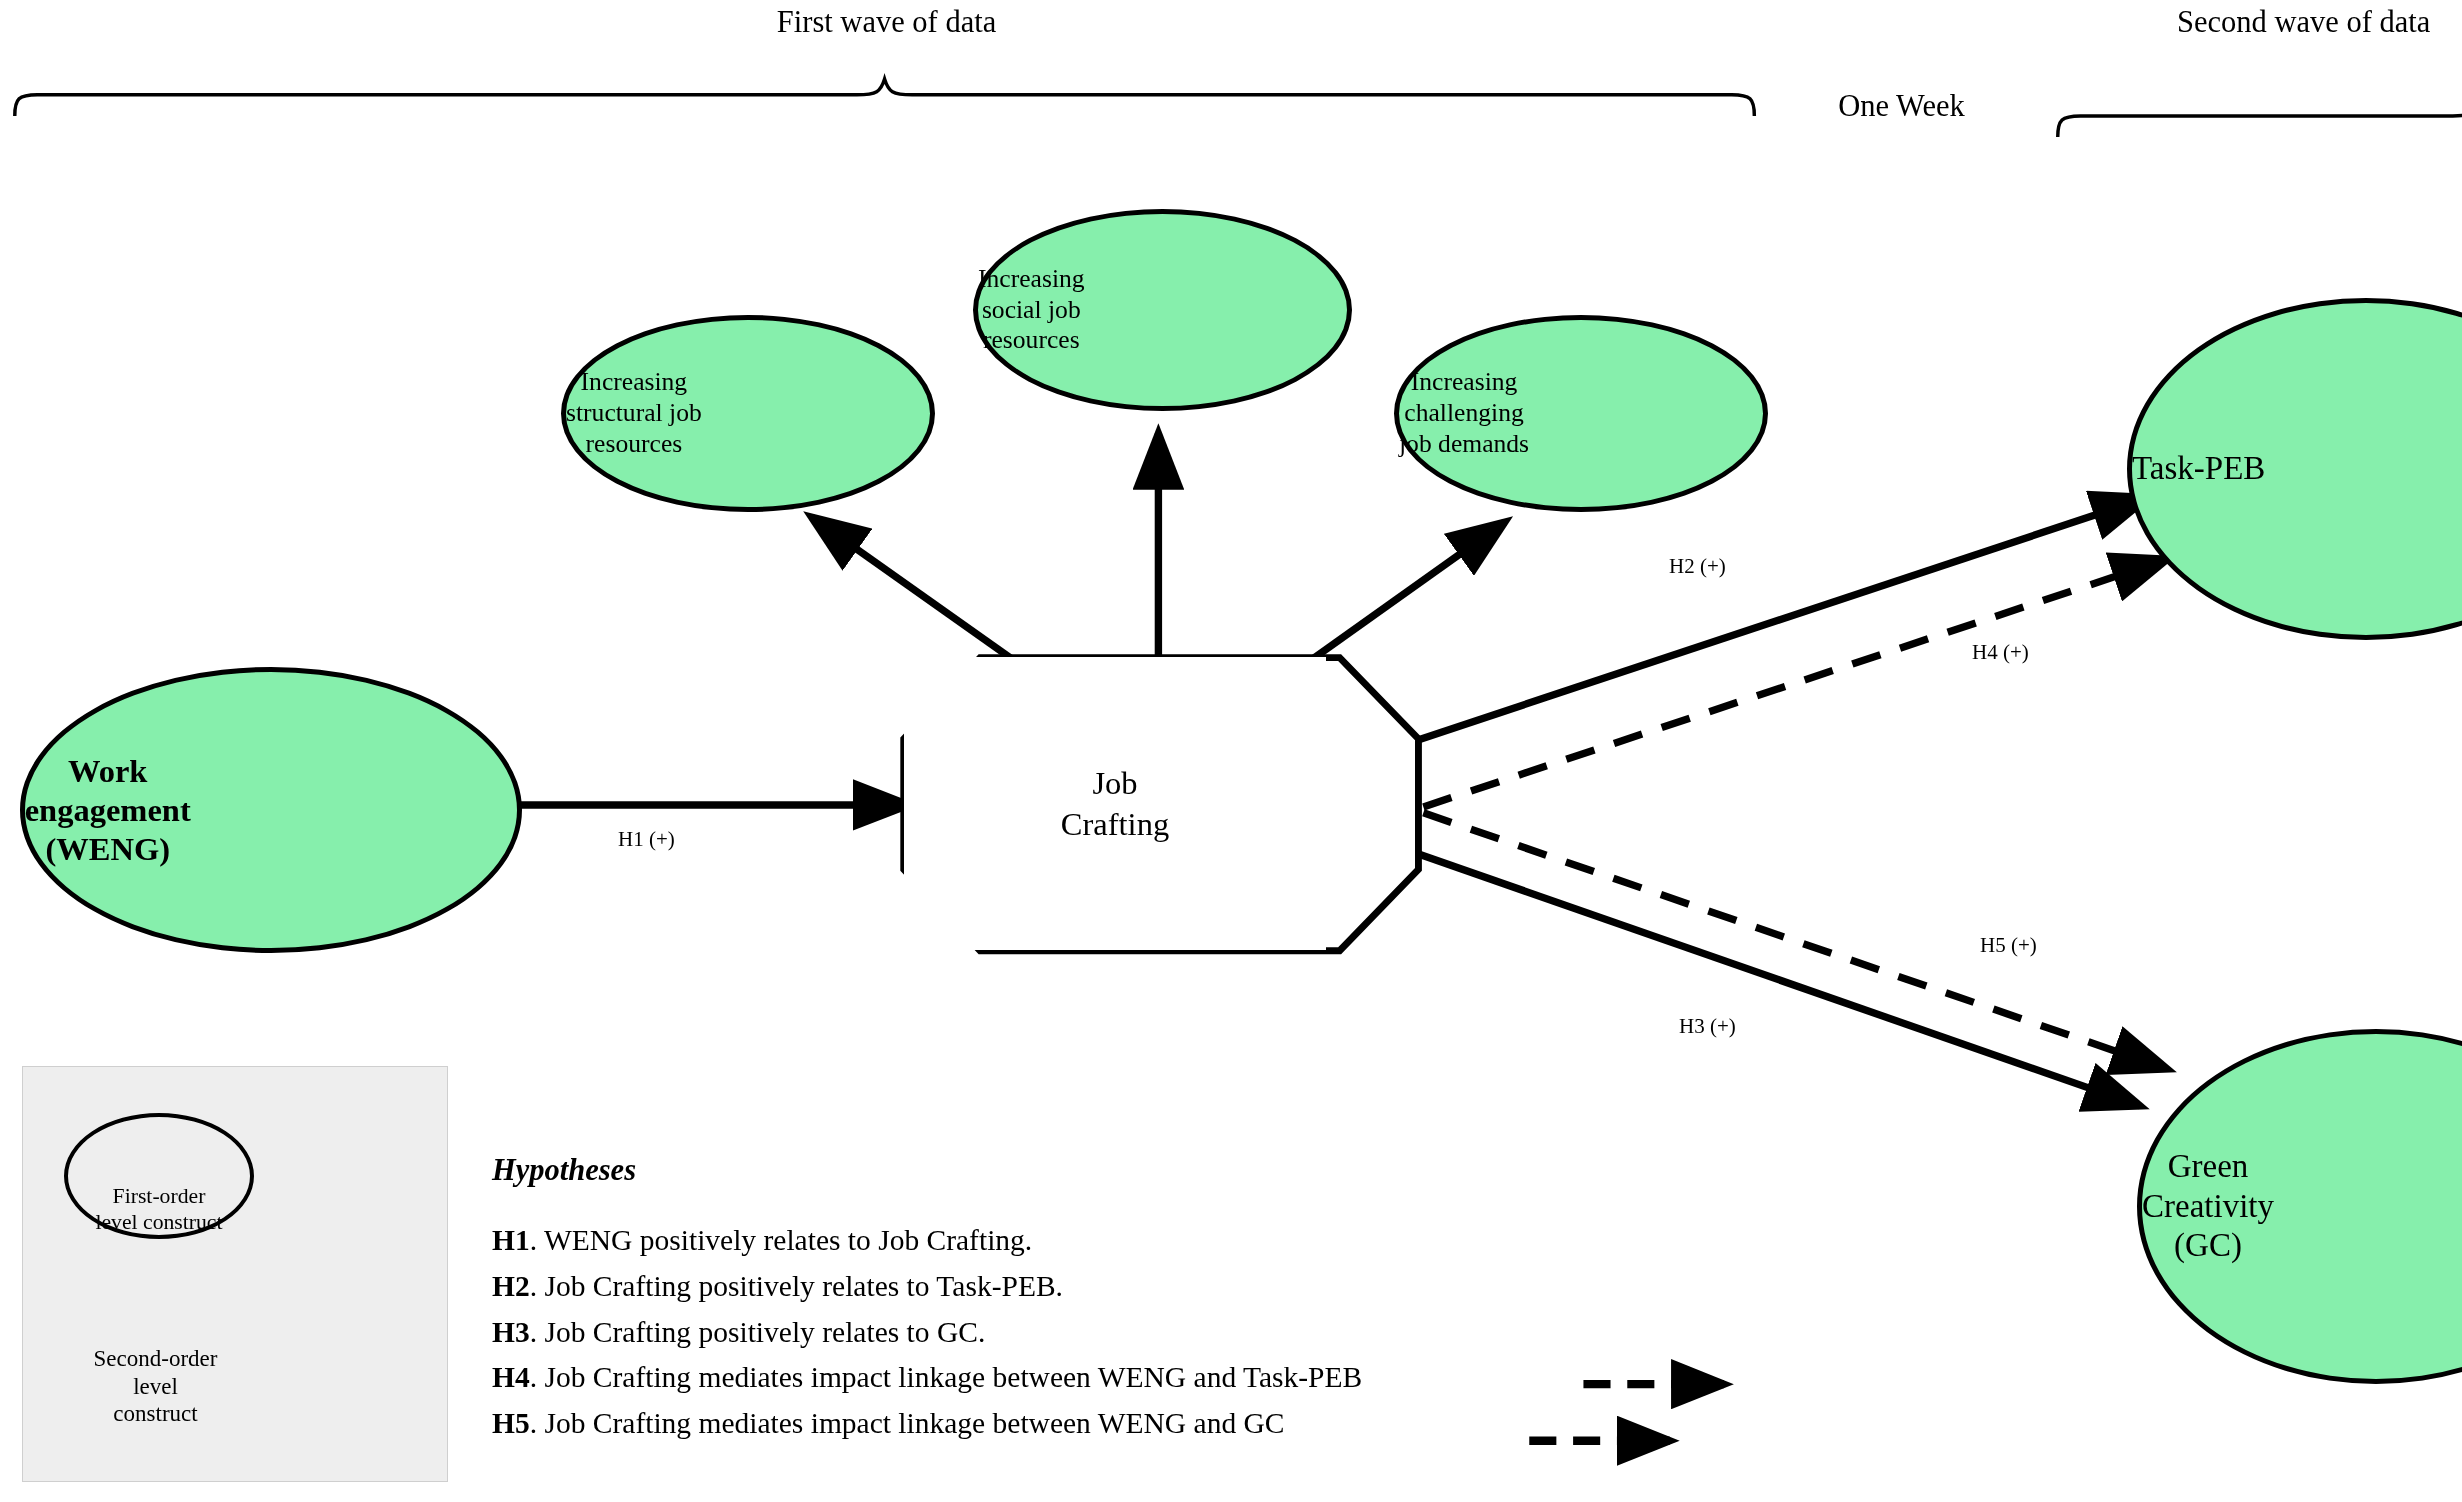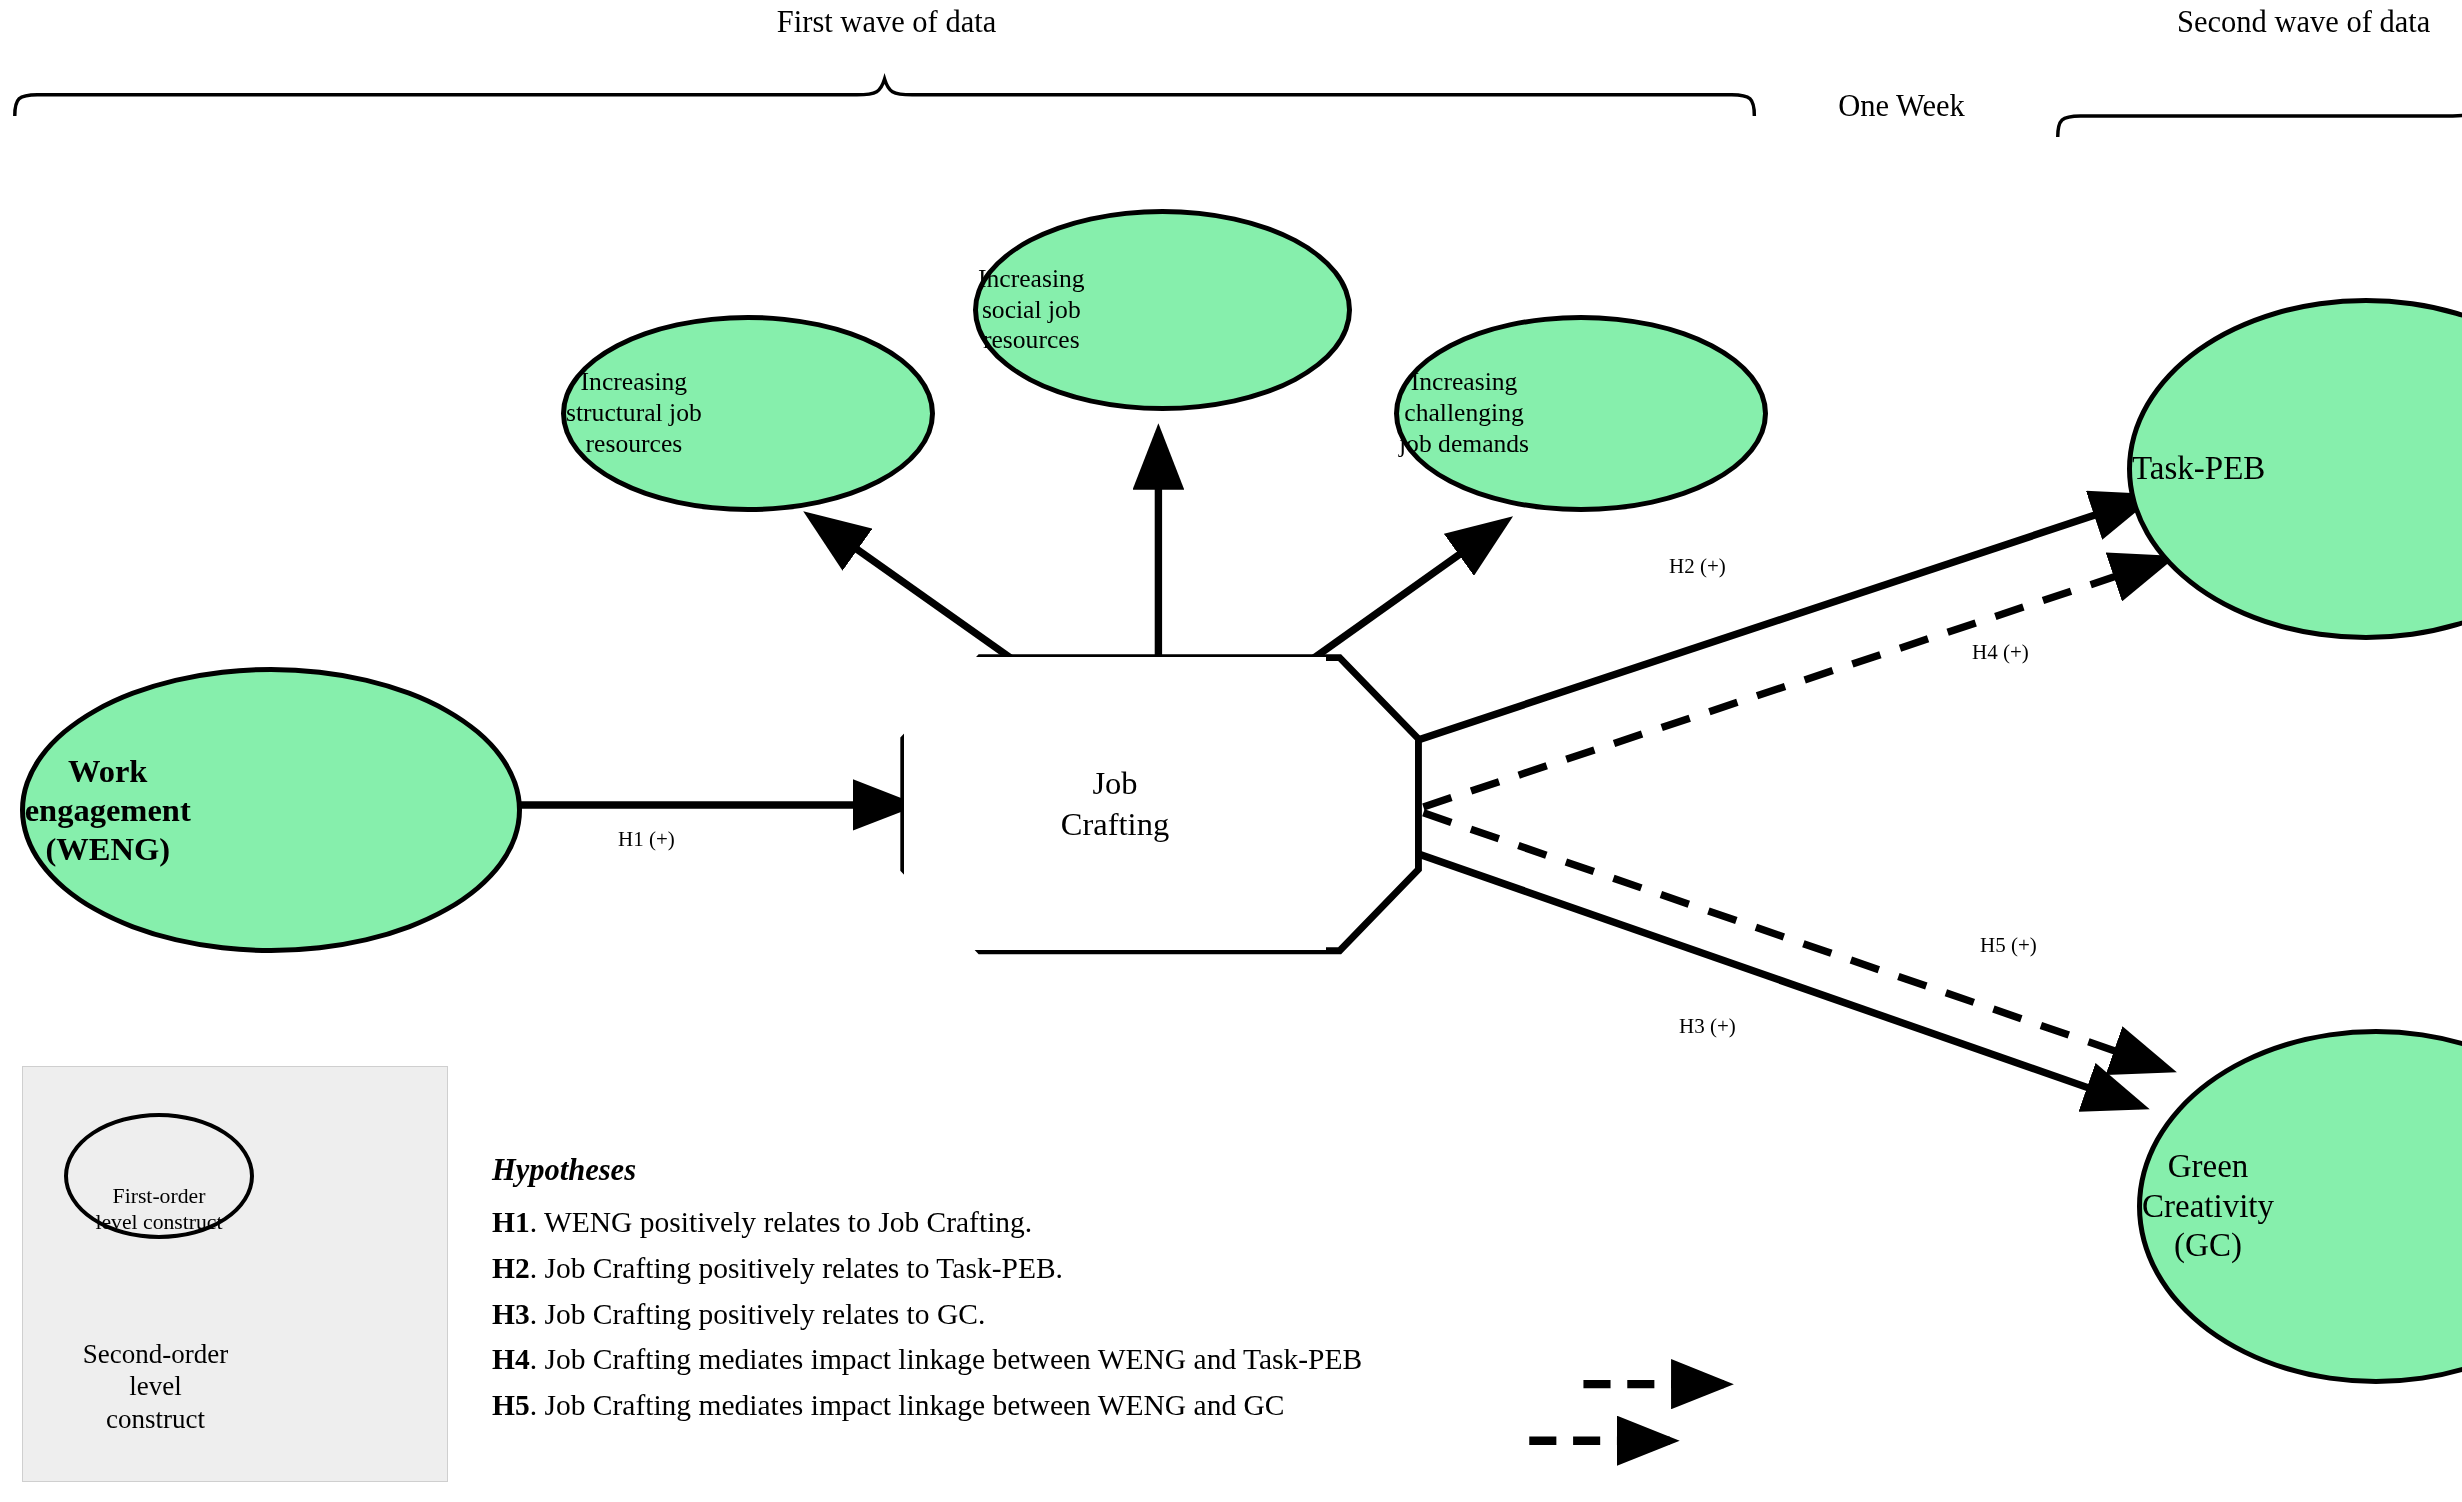--- a/index.html
+++ b/index.html
@@ -6,27 +6,27 @@
   body{font-family:"Liberation Serif", serif;color:#000;}
   #stage{position:relative;width:2633px;height:1503px;overflow:hidden;background:#fff;}
   .lbl{position:absolute;text-align:center;line-height:1.15;}
   .brace-label{font-size:30.5px;}
   .oval{position:absolute;border:5.4px solid #000;border-radius:50%;background:#86efac;
         display:flex;align-items:center;justify-content:flex-start;text-align:center;line-height:1.2;}
   .oct{position:absolute;background:#fff;display:flex;align-items:center;justify-content:center;
        text-align:center;line-height:1.25;}
   svg.layer{position:absolute;left:0;top:0;width:2633px;height:1503px;overflow:visible;}
   .hyp{position:absolute;font-size:29.5px;line-height:1.55;}
-  .hyp .htitle{font-weight:bold;font-style:italic;font-size:30.5px;display:block;margin-bottom:6px;}
+  .hyp .htitle{font-weight:bold;font-style:italic;font-size:30.5px;display:block;margin-bottom:24px;}
   .hyp b{font-weight:bold;}
   .legendbox{position:absolute;background:#eeeeee;border:1px solid #cfcfcf;}
   .legend-oval{position:absolute;border:4.9px solid #000;border-radius:50%;background:#eeeeee;
      display:flex;align-items:flex-end;justify-content:center;text-align:center;line-height:1.2;font-size:21.7px;}
   .legend-oct{position:absolute;background:#eeeeee;display:flex;align-items:center;justify-content:center;
-     text-align:center;line-height:1.2;font-size:27px;}
+     text-align:center;line-height:1.2;font-size:23px;}
   .edge-label{position:absolute;font-size:21px;}
 </style>
 </head>
 <body>
 
 <div id="stage">
 
   <svg class="layer" viewBox="0 0 5346 3051" width="2633" height="1503">
     <defs>
       <marker id="arrowhead" markerWidth="9" markerHeight="7" refX="7.6" refY="3.5" orient="auto" markerUnits="strokeWidth">

